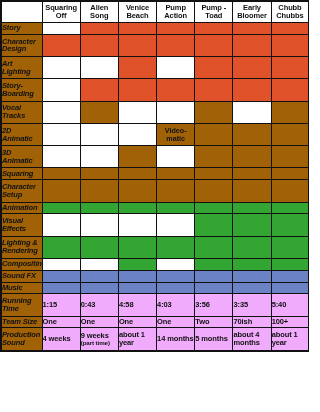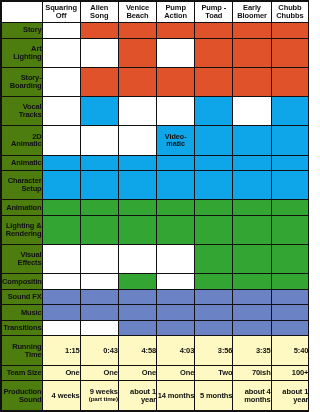--- a/index.html
+++ b/index.html
@@ -10,21 +10,21 @@
   body {
     width: 309px;
     height: 412px;
     font-family: "Liberation Sans", sans-serif;
     overflow: hidden;
   }
   #matrix-table {
     border-collapse: collapse;
     table-layout: fixed;
     width: 309px;
-    height: 412px;
+    height: 352px;
     border: 2px solid #111111;
   }
   #matrix-table td, #matrix-table th {
     border: 1px solid #111111;
     padding: 0;
     margin: 0;
     font-weight: bold;
     font-size: 7.5px;
     line-height: 1.06;
     color: #111111;
@@ -41,51 +41,52 @@
     vertical-align: middle;
     height: 20px;
     font-size: 7.8px;
     letter-spacing: -0.1px;
     padding: 0 1px;
   }
   thead th.corner { background: #ffffff; }
 
   
   td.rowlabel {
-    background: #4d7c0f;
-    text-align: right;
+    background: #a16207;
+    text-align: left;
     vertical-align: middle;
     padding-left: 3px;
     padding-right: 1px;
     font-size: 7.6px;
     letter-spacing: -0.15px;
+    font-style: italic;
   }
   
   td.cell {
     text-align: center;
     vertical-align: middle;
   }
   td.cell.empty { background: #ffffff; }
   td.cell.red   { background: #E0522A; }
-  td.cell.tan   { background: #0ea5e9; }
+  td.cell.tan   { background: #a16207; }
   td.cell.green { background: #33A532; }
   td.cell.blue  { background: #6B83C4; }
 
   td.cell .cell-note {
     display: block;
     font-size: 7.2px;
     line-height: 1.05;
     color: #111111;
     padding: 0 1px;
   }
 
   
   td.summary {
-    background: #fef9c3;
-    text-align: right;
+    background: #f0abfc;
+    text-align: left;
     vertical-align: middle;
     font-size: 7.4px;
     line-height: 1.08;
     letter-spacing: -0.1px;
     padding: 0 1px;
   }
   td.summary .sub {
     display: block;
     font-size: 6.2px;
     line-height: 1.05;
@@ -124,20 +125,30 @@
         <td class="rowlabel">Story</td>
         <td class="cell empty"></td>
         <td class="cell red"></td>
         <td class="cell red"></td>
         <td class="cell red"></td>
         <td class="cell red"></td>
         <td class="cell red"></td>
         <td class="cell red"></td>
       </tr>
       <tr>
+        <td class="rowlabel">Character Design</td>
+        <td class="cell red"></td>
+        <td class="cell red"></td>
+        <td class="cell red"></td>
+        <td class="cell red"></td>
+        <td class="cell red"></td>
+        <td class="cell red"></td>
+        <td class="cell red"></td>
+      </tr>
+      <tr>
         <td class="rowlabel">Art Lighting</td>
         <td class="cell empty"></td>
         <td class="cell empty"></td>
         <td class="cell red"></td>
         <td class="cell empty"></td>
         <td class="cell red"></td>
         <td class="cell red"></td>
         <td class="cell red"></td>
       </tr>
       <tr>
@@ -166,21 +177,31 @@
         <td class="cell empty"></td>
         <td class="cell empty"></td>
         <td class="cell tan">
           <span class="cell-note">Video-matic</span>
         </td>
         <td class="cell tan"></td>
         <td class="cell tan"></td>
         <td class="cell tan"></td>
       </tr>
       <tr>
-        <td class="rowlabel">Animatic</td>
+        <td class="rowlabel">3D Animatic</td>
+        <td class="cell empty"></td>
+        <td class="cell empty"></td>
+        <td class="cell tan"></td>
+        <td class="cell empty"></td>
+        <td class="cell tan"></td>
+        <td class="cell tan"></td>
+        <td class="cell tan"></td>
+      </tr>
+      <tr>
+        <td class="rowlabel">Squaring</td>
         <td class="cell tan"></td>
         <td class="cell tan"></td>
         <td class="cell tan"></td>
         <td class="cell tan"></td>
         <td class="cell tan"></td>
         <td class="cell tan"></td>
         <td class="cell tan"></td>
       </tr>
       <tr>
         <td class="rowlabel">Character Setup</td>
@@ -196,40 +217,40 @@
         <td class="rowlabel">Animation</td>
         <td class="cell green"></td>
         <td class="cell green"></td>
         <td class="cell green"></td>
         <td class="cell green"></td>
         <td class="cell green"></td>
         <td class="cell green"></td>
         <td class="cell green"></td>
       </tr>
       <tr>
+        <td class="rowlabel">Visual Effects</td>
+        <td class="cell empty"></td>
+        <td class="cell empty"></td>
+        <td class="cell empty"></td>
+        <td class="cell empty"></td>
+        <td class="cell green"></td>
+        <td class="cell green"></td>
+        <td class="cell green"></td>
+      </tr>
+      <tr>
         <td class="rowlabel">Lighting &amp; Rendering</td>
         <td class="cell green"></td>
         <td class="cell green"></td>
         <td class="cell green"></td>
         <td class="cell green"></td>
         <td class="cell green"></td>
         <td class="cell green"></td>
         <td class="cell green"></td>
       </tr>
       <tr>
-        <td class="rowlabel">Visual Effects</td>
-        <td class="cell empty"></td>
-        <td class="cell empty"></td>
-        <td class="cell empty"></td>
-        <td class="cell empty"></td>
-        <td class="cell green"></td>
-        <td class="cell green"></td>
-        <td class="cell green"></td>
-      </tr>
-      <tr>
         <td class="rowlabel">Compositing</td>
         <td class="cell empty"></td>
         <td class="cell empty"></td>
         <td class="cell green"></td>
         <td class="cell empty"></td>
         <td class="cell green"></td>
         <td class="cell green"></td>
         <td class="cell green"></td>
       </tr>
       <tr>
@@ -239,30 +260,20 @@
         <td class="cell blue"></td>
         <td class="cell blue"></td>
         <td class="cell blue"></td>
         <td class="cell blue"></td>
         <td class="cell blue"></td>
       </tr>
       <tr>
         <td class="rowlabel">Music</td>
         <td class="cell blue"></td>
         <td class="cell blue"></td>
-        <td class="cell blue"></td>
-        <td class="cell blue"></td>
-        <td class="cell blue"></td>
-        <td class="cell blue"></td>
-        <td class="cell blue"></td>
-      </tr>
-      <tr>
-        <td class="rowlabel">Transitions</td>
-        <td class="cell empty"></td>
-        <td class="cell empty"></td>
         <td class="cell blue"></td>
         <td class="cell blue"></td>
         <td class="cell blue"></td>
         <td class="cell blue"></td>
         <td class="cell blue"></td>
       </tr>
       <tr class="sep-top">
         <td class="rowlabel">Running Time</td>
         <td class="summary"><span>1:15</span></td>
         <td class="summary"><span>0:43</span></td>

